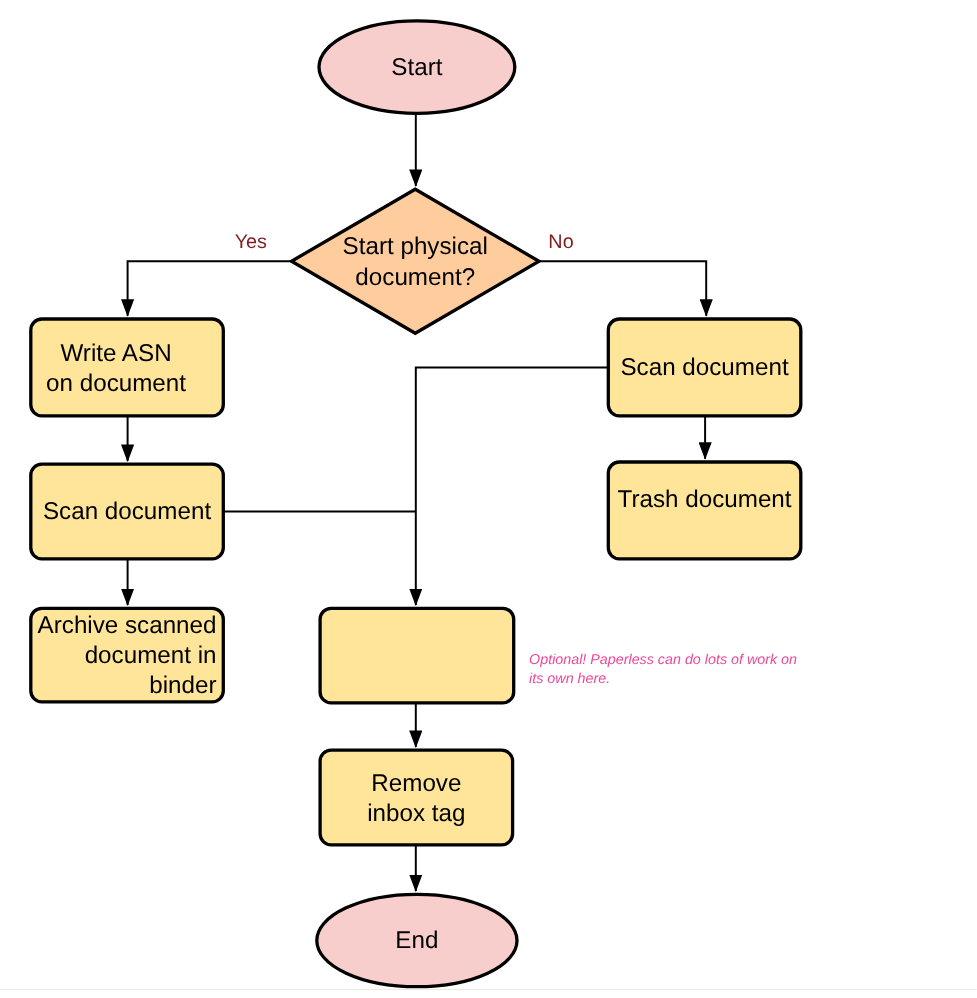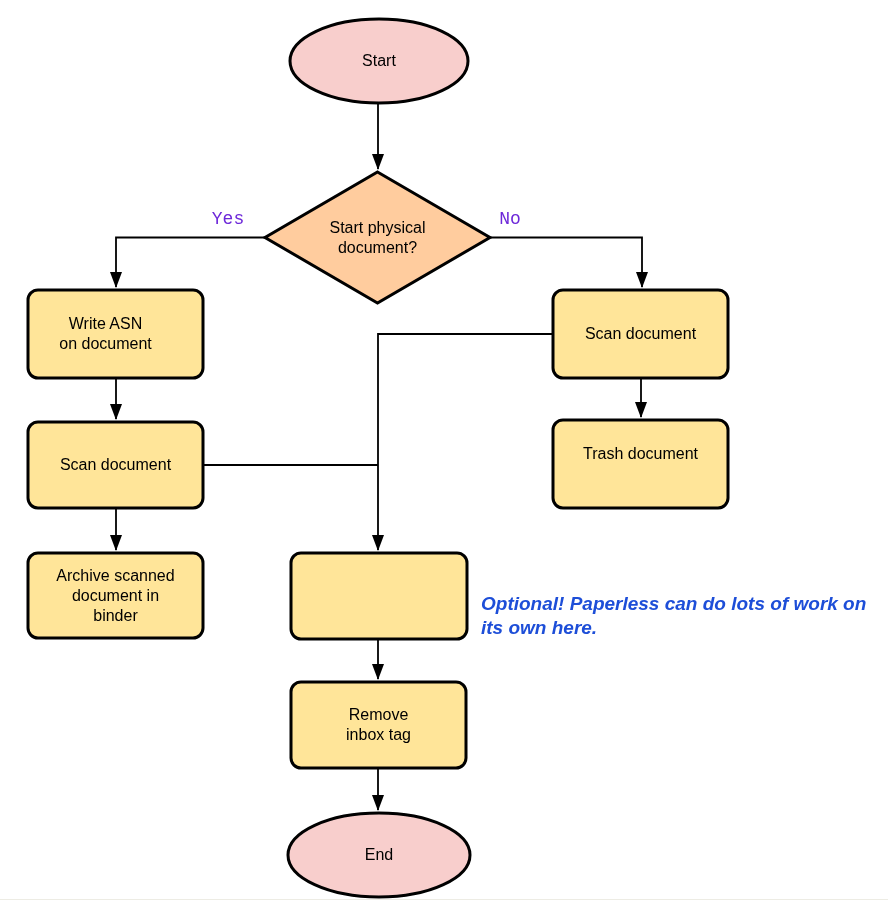--- a/index.html
+++ b/index.html
@@ -14,47 +14,45 @@
   .stage svg { position: absolute; left: 0; top: 0; }
   .shape { stroke: #000000; stroke-width: 3; }
   .edge  { stroke: #000000; stroke-width: 1.8; fill: none; }
   .node-label {
     position: absolute;
     display: flex;
     align-items: center;
     justify-content: center;
     text-align: center;
     white-space: pre-line;
-    font-size: 16px;
+    font-size: 22px;
     line-height: 1.25;
     color: #000000;
     pointer-events: none;
   }
   .edge-label {
     position: absolute;
     display: flex;
     align-items: center;
     justify-content: center;
     font-size: 18px;
-    color: #6d28d9;
+    color: #7f1d1d;
     pointer-events: none;
-    font-family: Liberation Mono, monospace;
   }
   .note {
     position: absolute;
     left: 481px;
     top: 592px;
     width: 404px;
-    font-size: 19px;
+    font-size: 13px;
     line-height: 1.28;
     font-style: italic;
-    color: #1d4ed8;
+    color: #ec4899;
     white-space: pre-line;
     pointer-events: none;
-    font-weight: bold;
   }
   .bottom-line {
     position: absolute;
     left: 0; top: 899px;
     width: 888px; height: 1px;
     background: #edece4;
   }
 </style>
 </head>
 <body>
@@ -107,21 +105,21 @@
   <div class="node-label" style="left:290px; top:19px; width:178px; height:84px;">Start</div>
 
   <div class="node-label" style="left:277px; top:192px; width:201px; height:91px;">Start physical
 document?</div>
 
   <div class="node-label" style="left:28px; top:290px; width:155px; height:88px;">Write ASN
 on document</div>
 
   <div class="node-label" style="left:28px; top:422px; width:175px; height:86px;">Scan document</div>
 
-  <div class="node-label" style="left:28px; top:553px; width:175px; height:85px;">Archive scanned
+  <div class="node-label" style="left:28px; top:553px; width:175px; height:85px;text-align:right;">Archive scanned
 document in
 binder</div>
 
   <div class="node-label" style="left:553px; top:290px; width:175px; height:88px;">Scan document</div>
 
   <div class="node-label" style="left:553px; top:420px; width:175px; height:68px;">Trash document</div>
 
 
   <div class="node-label" style="left:288px; top:813px; width:182px; height:84px;">End</div>
 

